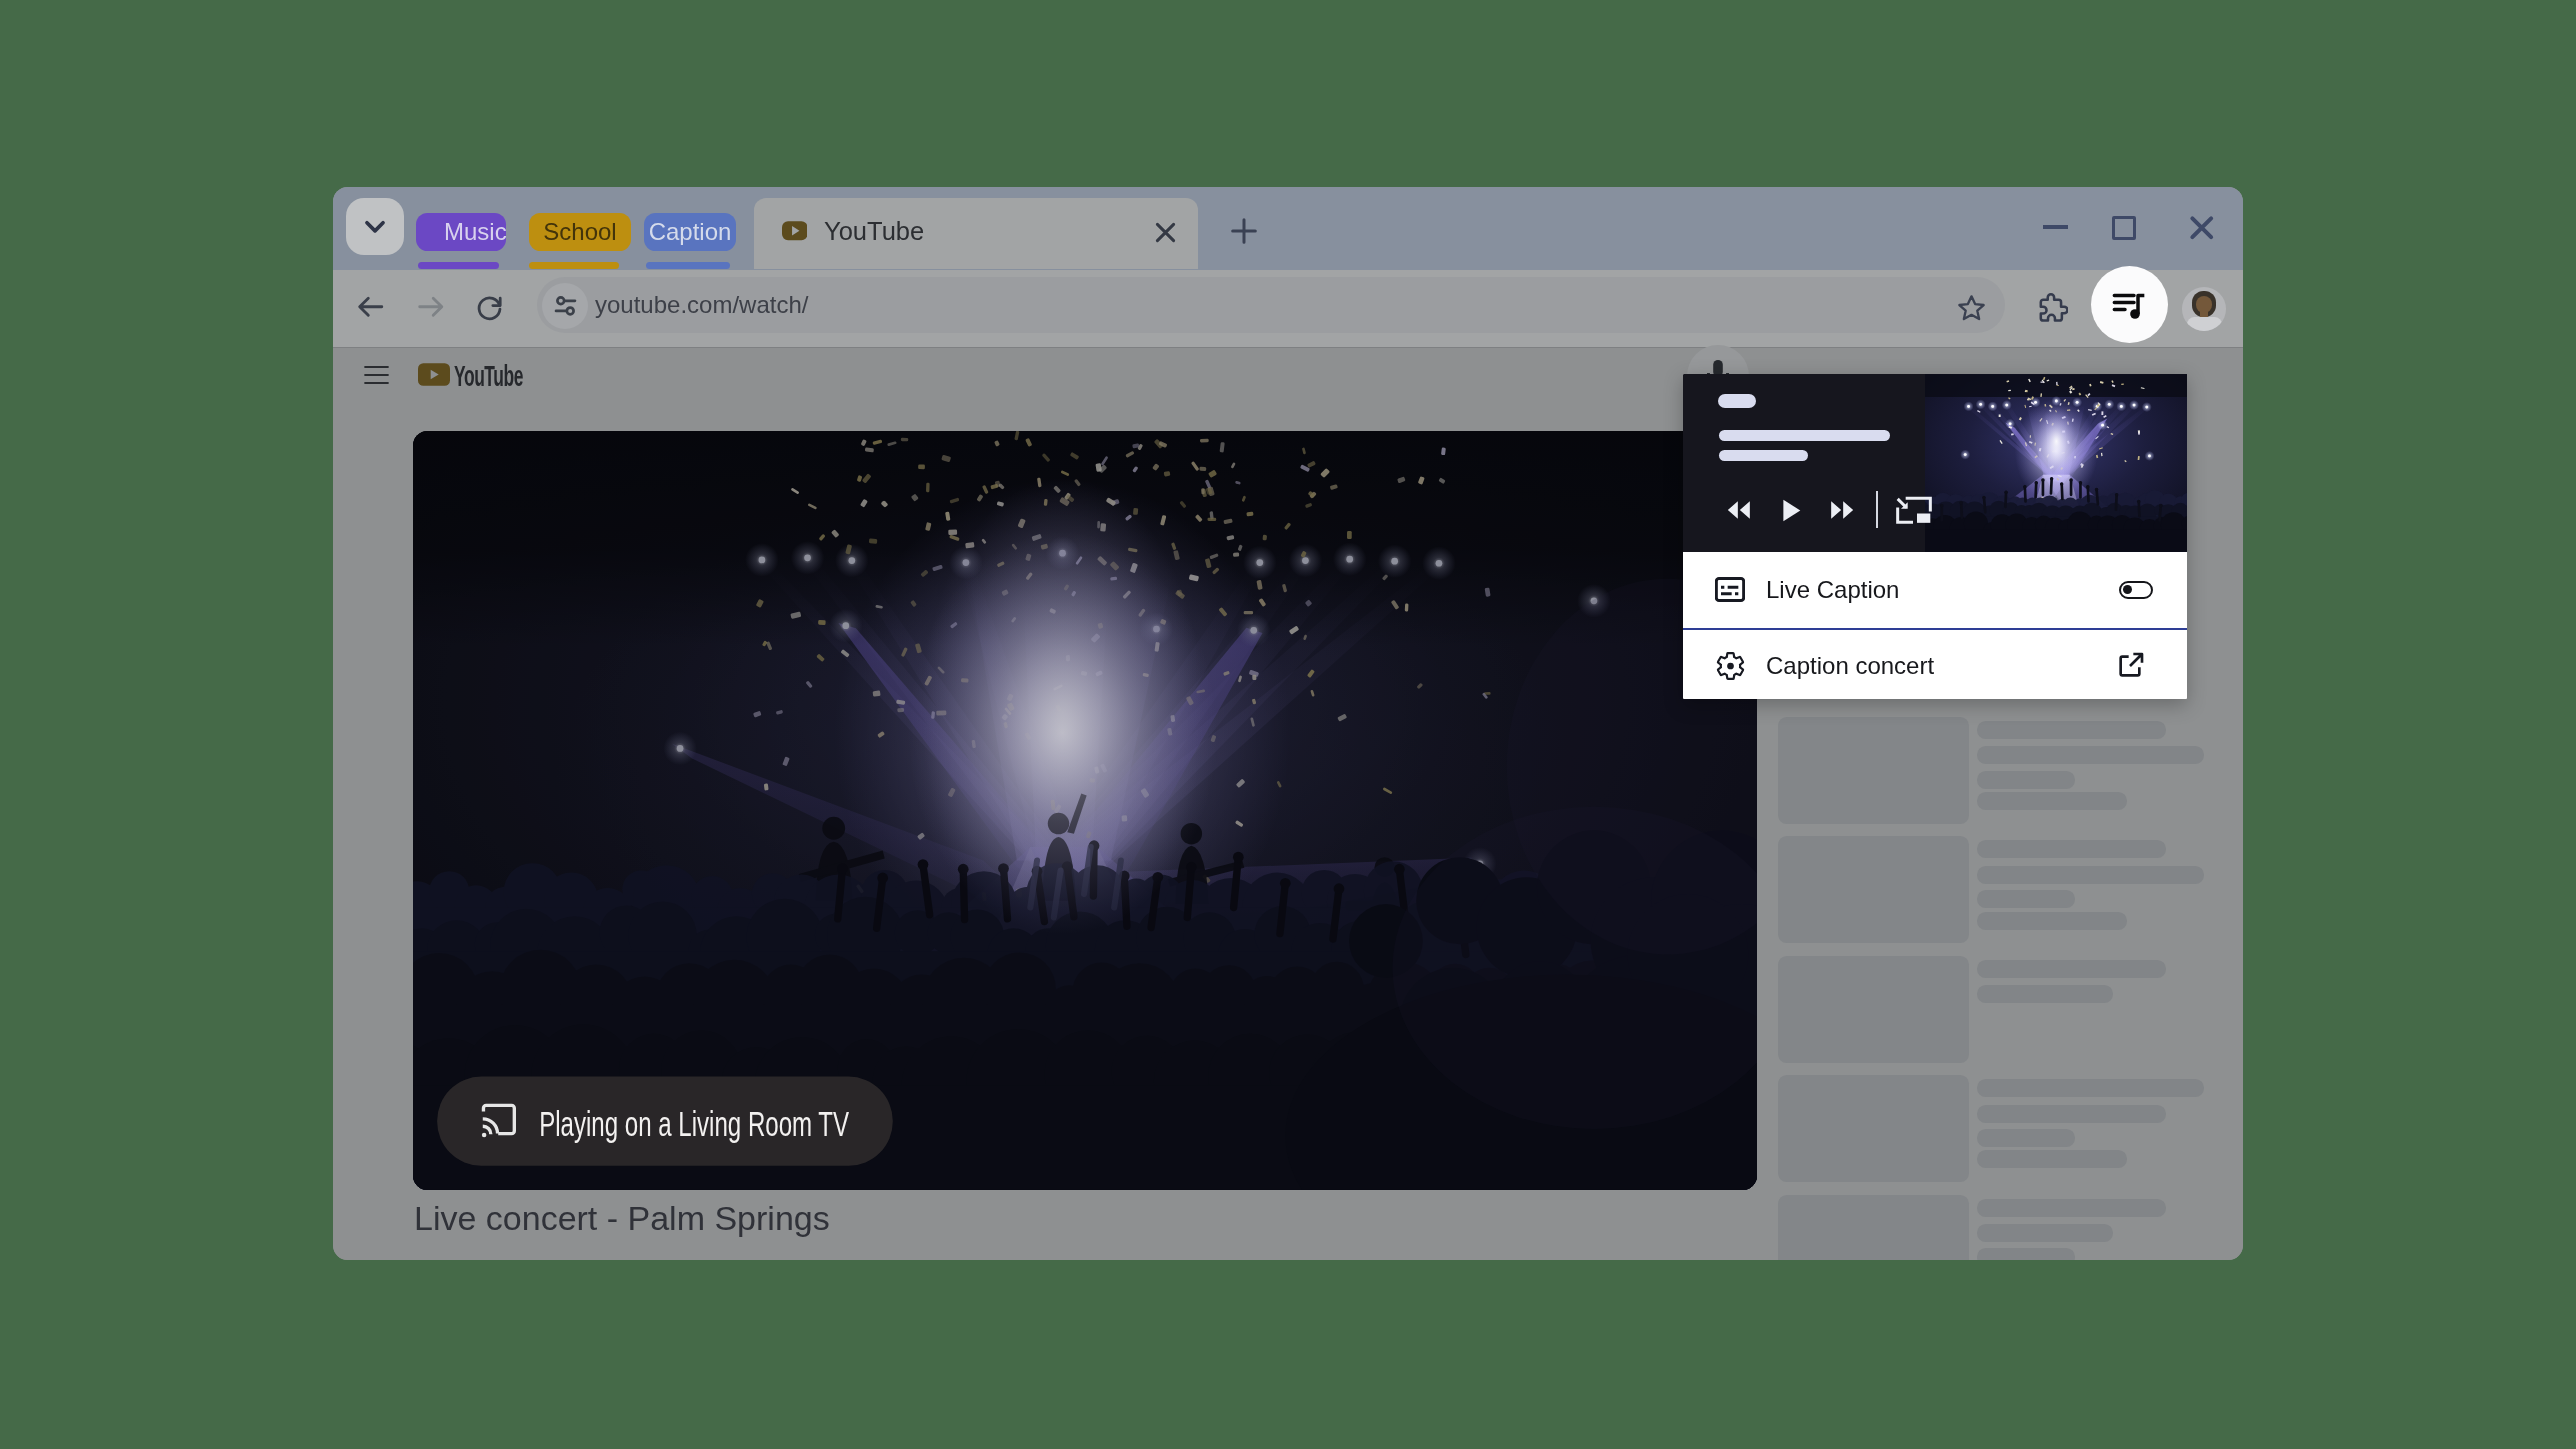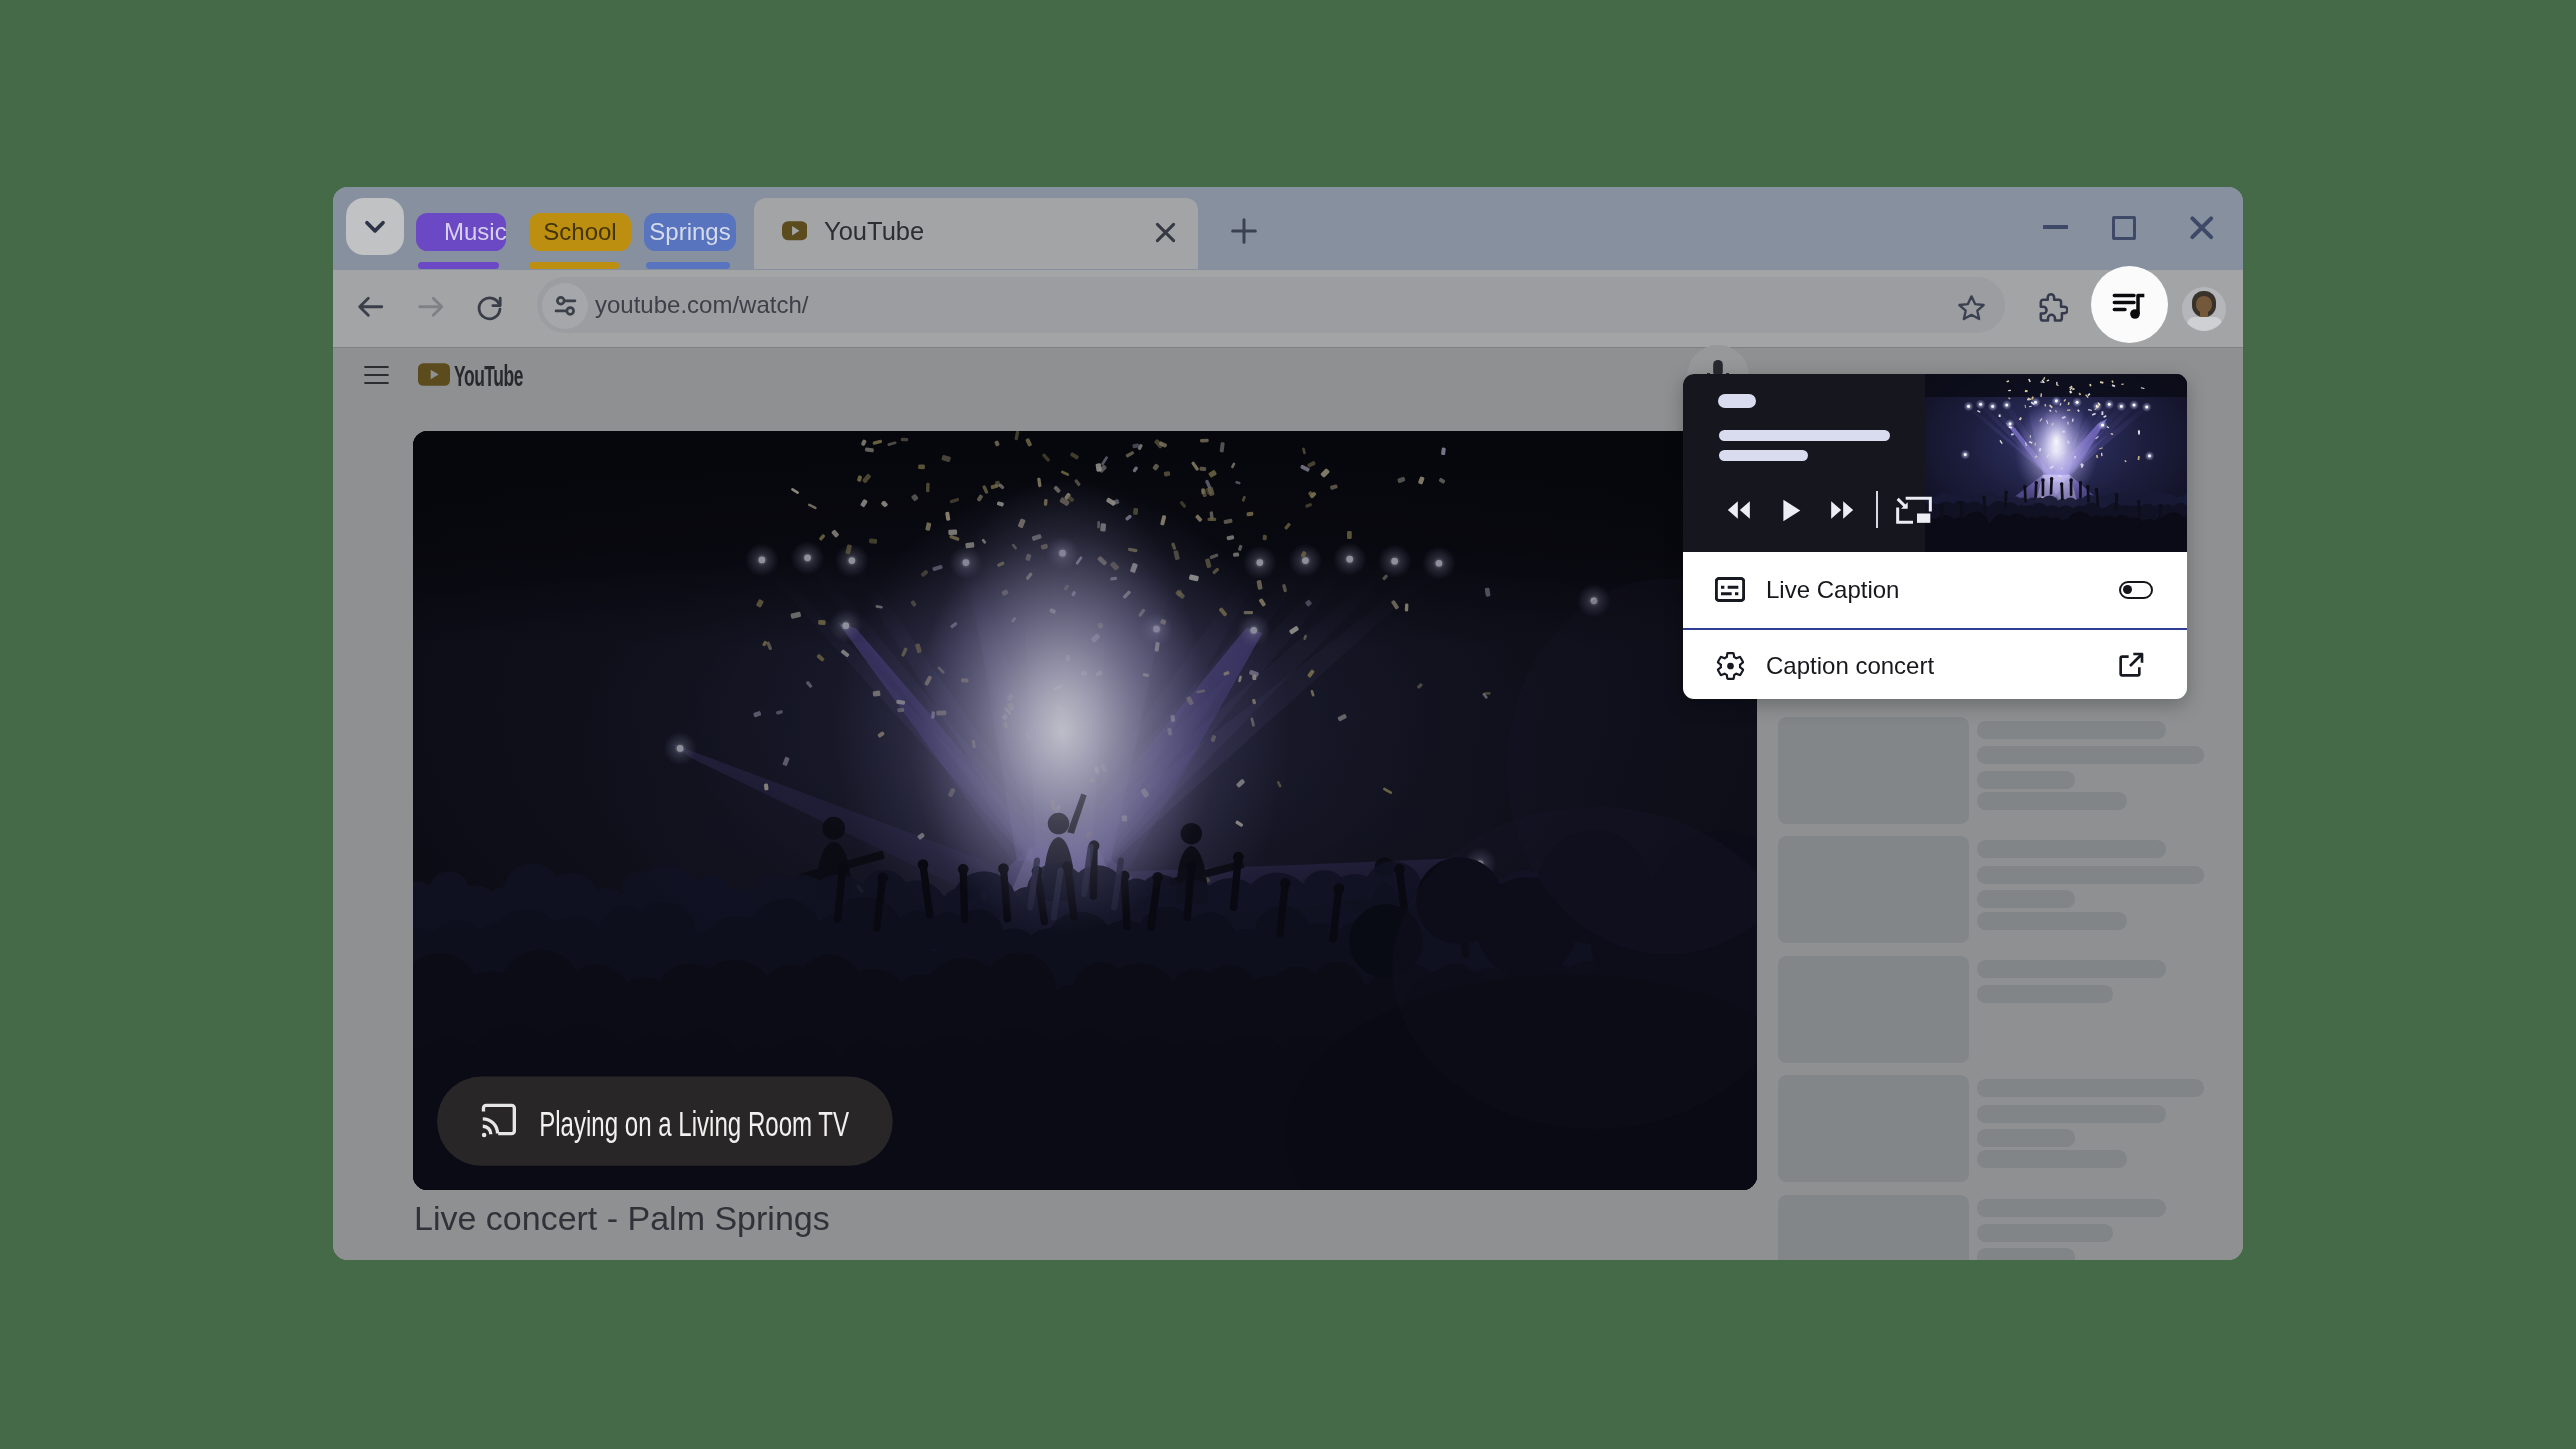--- a/index.html
+++ b/index.html
@@ -25,21 +25,21 @@
 <div id="win">
 
   <div id="tabstrip">
     <div class="abs" style="left:13.4px; top:11.4px; width:58px; height:57px; border-radius:18px; background:#c0c2c4;">
       <svg width="58" height="57" viewBox="0 0 86 85">
           <path d="M31 37 L43 49 L55 37" fill="none" stroke="#2e3447" stroke-width="5.5" stroke-linecap="round" stroke-linejoin="round"></path>
         </svg>
     </div>
     <div class="chip" style="left:83px; width:90px; background:#6b48c4; color:#d8d1ee;padding-left:28px;">Music</div>
     <div class="chip" style="left:196px; width:102px; background:#bd8f10; color:#43340a;">School</div>
-    <div class="chip" style="left:311px; width:92px; background:#5974bf; color:#d5dbeb;">Springs</div>
+    <div class="chip" style="left:311px; width:92px; background:#5974bf; color:#d5dbeb;">Caption</div>
     <div class="gbar" style="left:85px; width:81px; background:#6b48c4;"></div>
     <div class="gbar" style="left:196px; width:90px; background:#bd8f10;"></div>
     <div class="gbar" style="left:313px; width:84px; background:#5974bf;"></div>
     <div id="activetab">
       <div class="abs" style="left:27.5px; top:19.5px; width:25.5px; height:25.5px;">
         <svg width="25.5" height="25.5" viewBox="0 0 38 38">
             <rect x="0" y="5" width="38" height="28" rx="9" fill="#5c4b1d"></rect>
             <path d="M15 12 L26 19 L15 26 Z" fill="#a2a4a5"></path>
           </svg>
       </div>
@@ -702,21 +702,21 @@
     <div class="skline" style="left:1644px; top:781px; width:98px;"></div>
     <div class="skline" style="left:1644px; top:802px; width:150px;"></div>
 
     <div class="sk" style="left:1445px; top:847px; width:191px; height:107px;"></div>
     <div class="skline" style="left:1644px; top:851px; width:189px;"></div>
     <div class="skline" style="left:1644px; top:876px; width:136px;"></div>
     <div class="skline" style="left:1644px; top:900px; width:98px;"></div>
   </div>
 </div>
 
-<div id="popup" class="abs" style="left:1683px; top:374px; width:504px; height:325px; border-radius:11px;
+<div id="popup" class="abs" style="left:1683px; top:374px; width:504px; height:325px; border-radius:1px;
      background:#ffffff; box-shadow:0 5.4px 19px rgba(0,0,0,0.26); overflow:hidden;">
   <div class="abs" style="left:0; top:0; width:504px; height:178px; background:#16161e;">
     <div id="artwork" class="abs" style="left:242px; top:0; width:262px; height:178px; background:#0d0e15;"><svg width="262" height="178" viewBox="0 0 391 265">
 <defs>
 <radialGradient id="ahall" cx="50%" cy="38%" r="75%">
  <stop offset="0%" stop-color="#35366d"></stop>
               <stop offset="45%" stop-color="#1d1e3e"></stop>
               <stop offset="100%" stop-color="#0b0c18"></stop>
 </radialGradient>
 <radialGradient id="acore" cx="50%" cy="50%" r="50%">

